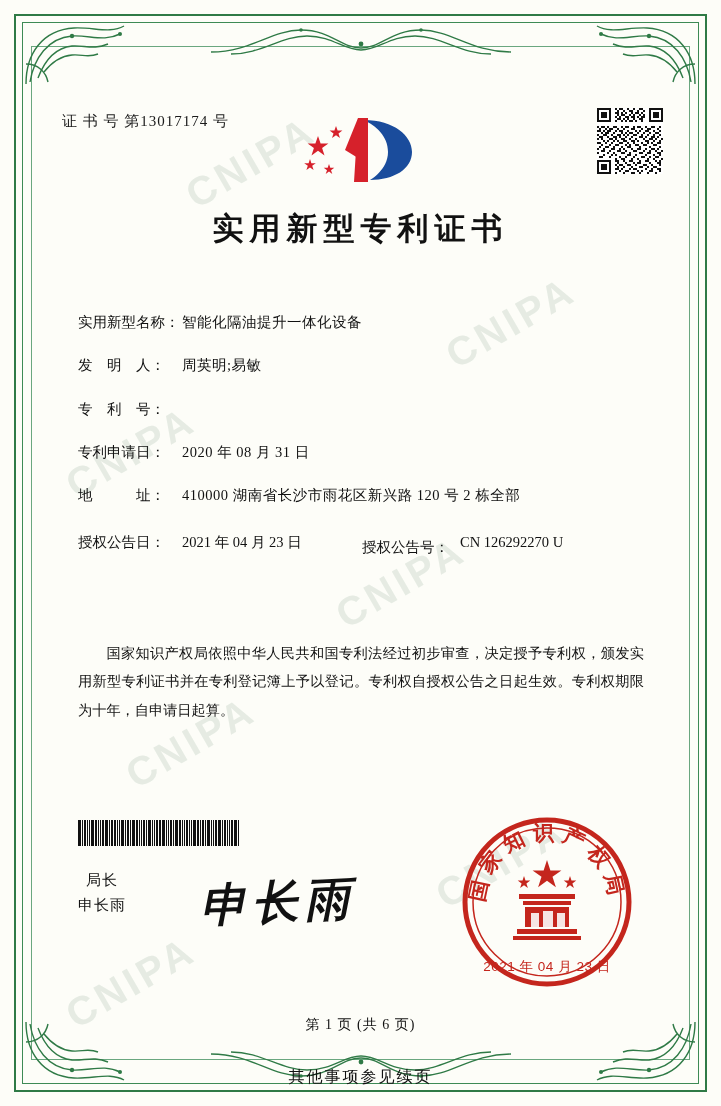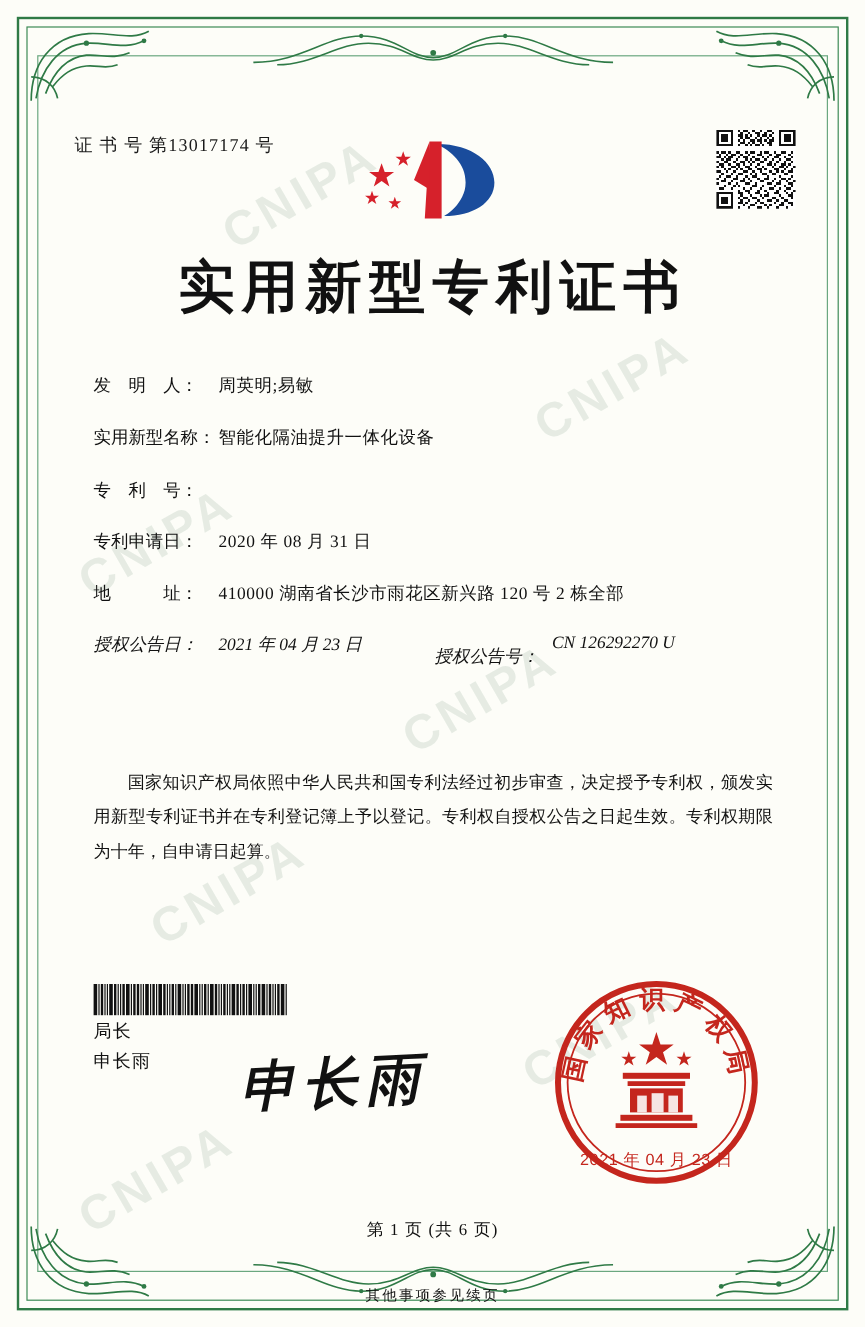--- a/index.html
+++ b/index.html
@@ -109,21 +109,21 @@
     left: 50%; top: 112px;
     transform: translateX(-50%);
     width: 130px; height: 76px;
   }
   .logo svg { display:block; width:100%; height:100%; }
 
   .title {
     position: absolute;
     left: 0; right: 0; top: 208px;
     text-align: center;
-    font-size: 47px;
+    font-size: 31px;
     font-weight: bold;
     letter-spacing: 6px;
     color: #111;
     font-family: Liberation Serif, serif;
   }
 
   
   .fields {
     position: absolute;
     left: 78px; top: 312px;
@@ -142,23 +142,22 @@
     flex: none;
     letter-spacing: 0px;
     white-space: nowrap;
   }
   .value {
     flex: 1;
     letter-spacing: 0.5px;
   }
   .row-inline {
     display: flex;
-    align-items: flex-start;
+    align-items: center;
     margin-bottom: 8px;
-    font-style: italic;
   }
   .row-inline .label2 {
     width: 104px; flex: none;
   }
   .row-inline .val2 { width: 180px; }
   .row-inline .label3 { width: 98px; flex:none;margin-top:10px; }
   .row-inline .val3 { flex: 1; }
 
   
   .paras {
@@ -188,25 +187,26 @@
   .barcode i {
     display: block;
     background: #111;
     height: 100%;
     margin-right: 1px;
   }
 
   
   .sig-label {
     position: absolute;
-    left: 78px; top: 848px;
+    left: 78px; top: 868px;
     font-size: 15px;
     line-height: 1.65;
     color: #111;
     letter-spacing: 1px;
+    text-align: center;
   }
   .sig-script {
     position: absolute;
     left: 200px; top: 872px;
     font-size: 46px;
     font-family: "Liberation Serif", "DejaVu Serif", serif;
     font-style: italic;
     font-weight: bold;
     color: #111;
     letter-spacing: 6px;
@@ -237,21 +237,21 @@
     left: 0; right: 0; bottom: 72px;
     text-align: center;
     font-size: 14px;
     color: #111;
     letter-spacing: 1px;
   }
   .footer-note {
     position: absolute;
     left: 0; right: 0; bottom: 18px;
     text-align: center;
-    font-size: 12px;
+    font-size: 16px;
     color: #111;
     letter-spacing: 2px;
   }
 </style>
 </head>
 <body>
 
 <div class="page">
 
   <div class="frame-outer"></div>
@@ -606,26 +606,26 @@
 
       <path d="M62 6 L 72 6 L 72 70 L 58 70 Z" fill="#d6212b"></path>
       <path d="M49 38 L 62 6 L 62 46 Z" fill="#d6212b"></path>
     </svg>
   </div>
 
   <div class="title">实用新型专利证书</div>
 
   <div class="fields">
     <div class="row">
+      <span class="label">实用新型名称：</span>
+      <span class="value">智能化隔油提升一体化设备</span>
+    </div>
+    <div class="row">
       <span class="label">发　明　人：</span>
       <span class="value">周英明;易敏</span>
-    </div>
-    <div class="row">
-      <span class="label">实用新型名称：</span>
-      <span class="value">智能化隔油提升一体化设备</span>
     </div>
     <div class="row">
       <span class="label">专　利　号：</span>
     </div>
     <div class="row">
       <span class="label">专利申请日：</span>
       <span class="value">2020 年 08 月 31 日</span>
     </div>
     <div class="row">
       <span class="label">地　　　址：</span>

